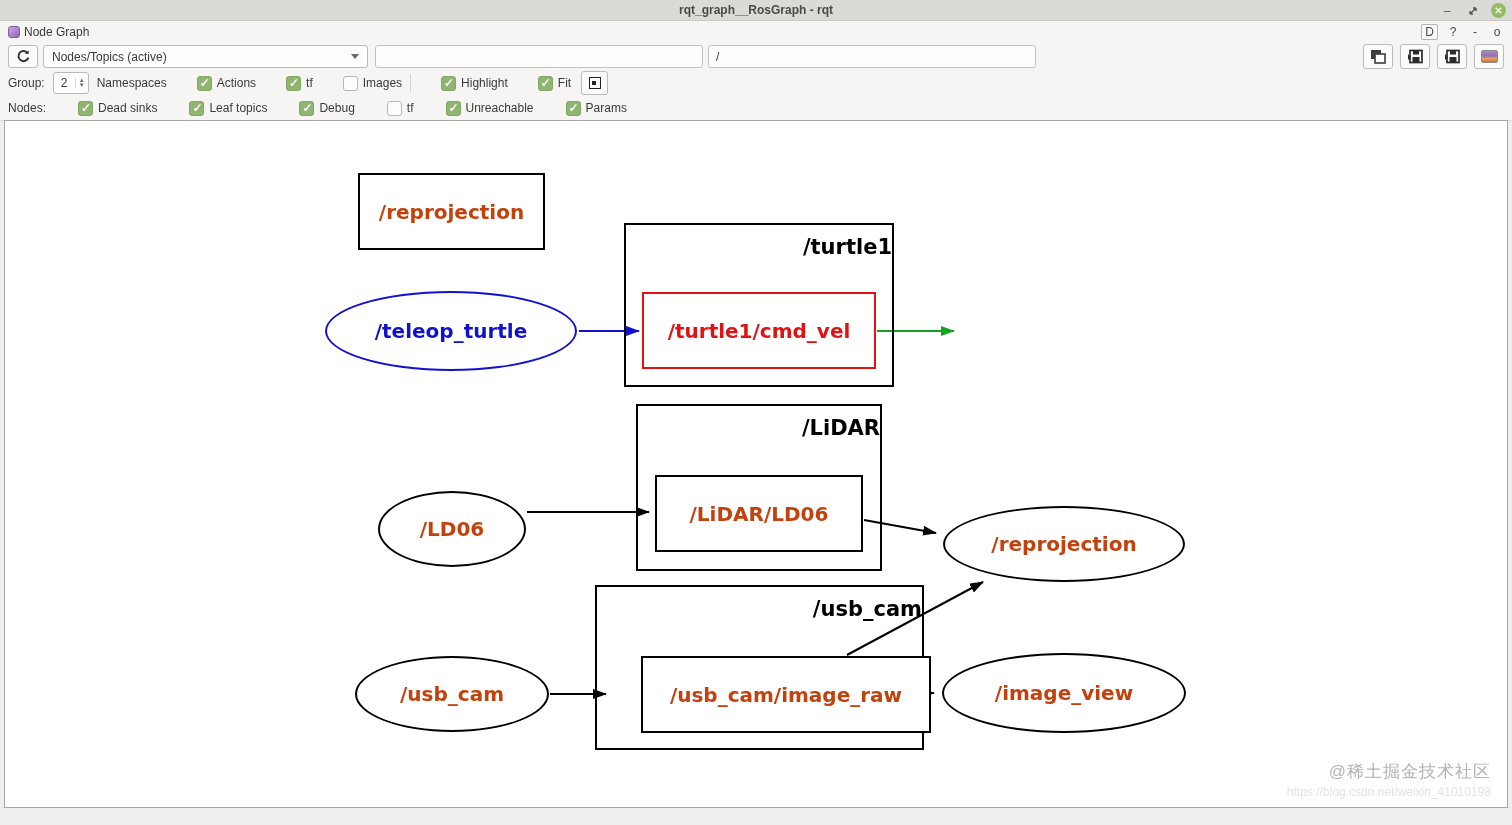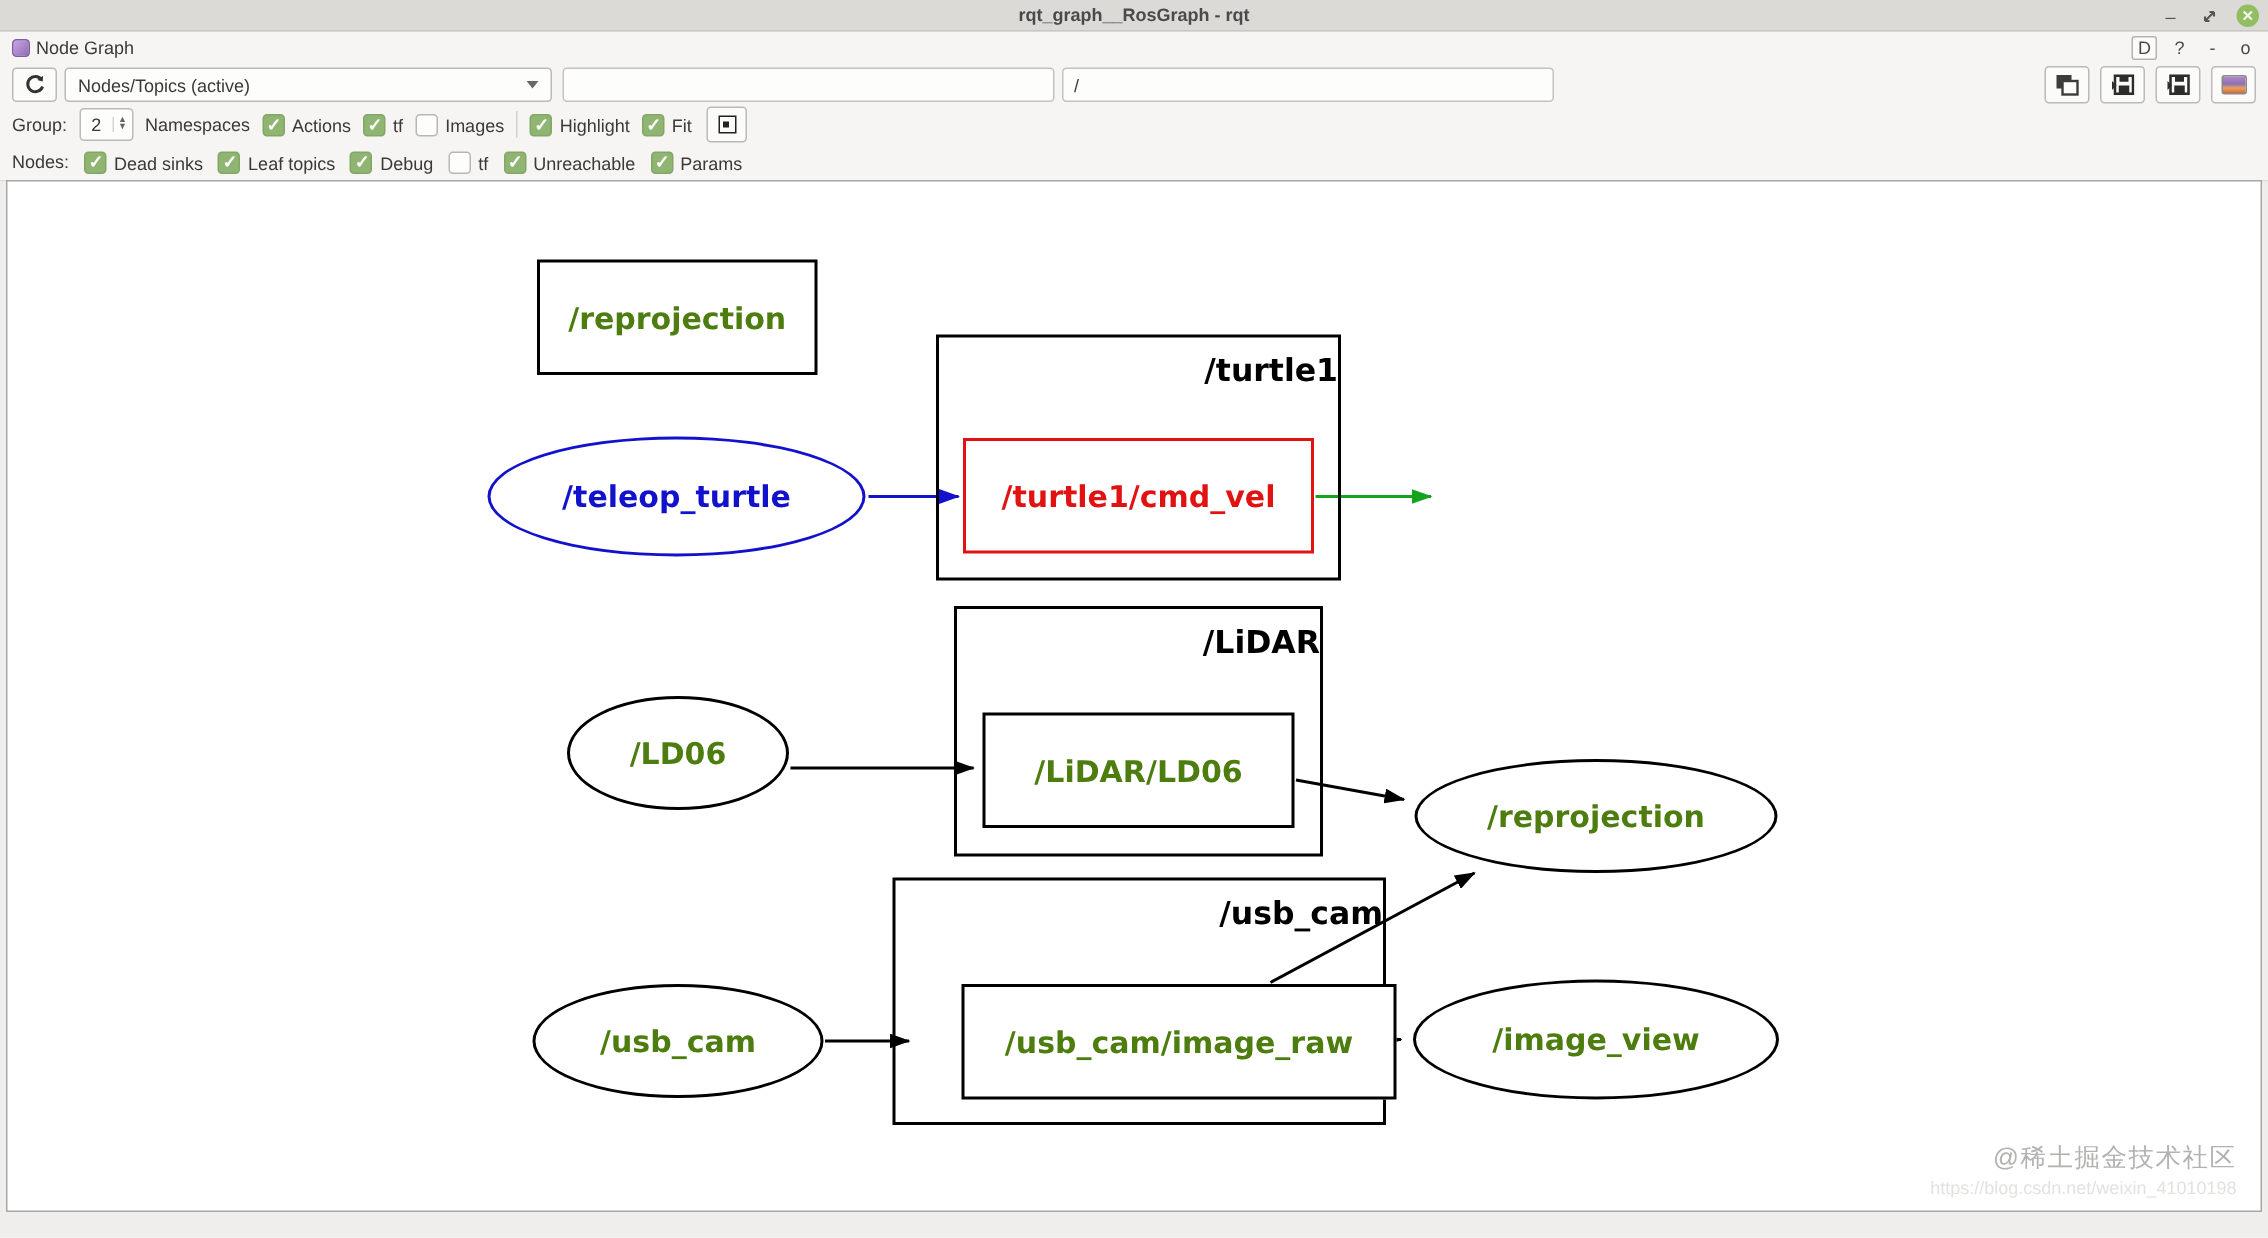--- a/index.html
+++ b/index.html
@@ -52,21 +52,21 @@
   .icon-btn { width:30px; height:25px; }
 
   .rowlabel { font-size:12px; color:#3a3a38; }
   .spinbox { width:36px; height:22px; background:#fdfdfc; border:1px solid #bcbab7;
              border-radius:3px; display:flex; align-items:center; }
   .spin-val { flex:1; text-align:center; font-size:12px; color:#3a3a38; }
   .spin-arrows { width:13px; border-left:1px solid #d8d6d3; display:flex;
                  flex-direction:column; align-items:center; justify-content:center;
                  font-size:6px; color:#666; line-height:5px; }
 
-  .cb-wrap { display:flex; align-items:flex-end; gap:5px; }
+  .cb-wrap { display:flex; align-items:center; gap:5px;margin-left:22px; }
   .cb { width:15px; height:15px; border:1px solid #b9b7b4; border-radius:3px;
         background:#fdfdfc; position:relative; }
   .cb[data-checked="true"] { background:#90b472; border-color:#82a765; }
   .cb[data-checked="true"]::after { content:"✓"; position:absolute; left:2px; top:-1px;
         color:#ffffff; font-size:12px; font-weight:bold; }
   .cb-label { font-size:12px; color:#3a3a38; }
   .vsep { width:1px; height:18px; background:#d4d2cf; }
 
   .fit-btn { width:27px; height:24px; margin-left:2px; }
   .fit-glyph { width:12px; height:12px; border:1.5px solid #222; position:relative; }
@@ -79,21 +79,21 @@
   .img-thumb { width:17px; height:13px; border-radius:2px; border:1px solid #8a8a88;
                background:linear-gradient(180deg,#b28ac9 0%,#8d6fb3 45%,#e8a35c 70%,#d4683a 100%); }
 
   
   .canvas { position:absolute; left:4px; top:120px; width:1504px; height:688px;
             background:#ffffff; border:1px solid #a9a7a4; overflow:hidden; }
   .edges { position:absolute; left:0; top:0; z-index:1; }
 
   .gnode { position:absolute; display:flex; align-items:center; justify-content:center;
            font-family:"DejaVu Sans", sans-serif; font-weight:bold; font-size:20px;
-           color:#4d7c0f; background:#fff; z-index:3; }
+           color:#c2410c; background:#fff; z-index:3; }
   .gbox { border:2px solid #000; }
   .gellipse { border:2px solid #000; border-radius:50%; }
   .gcontainer { position:absolute; border:2px solid #000; background:transparent; z-index:2; }
   .gcontainer-title { position:absolute; top:10px; left:0; right:0; text-align:right;
                       font-family:"DejaVu Sans", sans-serif; font-weight:bold;
                       font-size:21px; color:#000; }
   .c-blue { color:#1212cc; border-color:#1212cc; }
   .c-red { color:#e11212; border-color:#e11212; }
   .c-green { color:#12a41c; border-color:#12a41c; }
 
@@ -282,21 +282,21 @@
   </div>
 
 
   <div class="gcontainer" style="left:631px; top:283px; width:246px; height:167px;">
     <div class="gcontainer-title">/LiDAR</div>
   </div>
   <div class="gnode gbox" style="left:650px; top:354px; width:208px; height:77px;">
     <span>/LiDAR/LD06</span>
   </div>
 
-  <div class="gnode gellipse" style="left:373px; top:343px; width:148px; height:76px;">
+  <div class="gnode gellipse" style="left:373px; top:370px; width:148px; height:76px;">
     <span>/LD06</span>
   </div>
 
   <div class="gnode gellipse" style="left:938px; top:385px; width:242px; height:76px;">
     <span>/reprojection</span>
   </div>
 
   <div class="gcontainer" style="left:590px; top:464px; width:329px; height:165px;">
     <div class="gcontainer-title">/usb_cam</div>
   </div>

